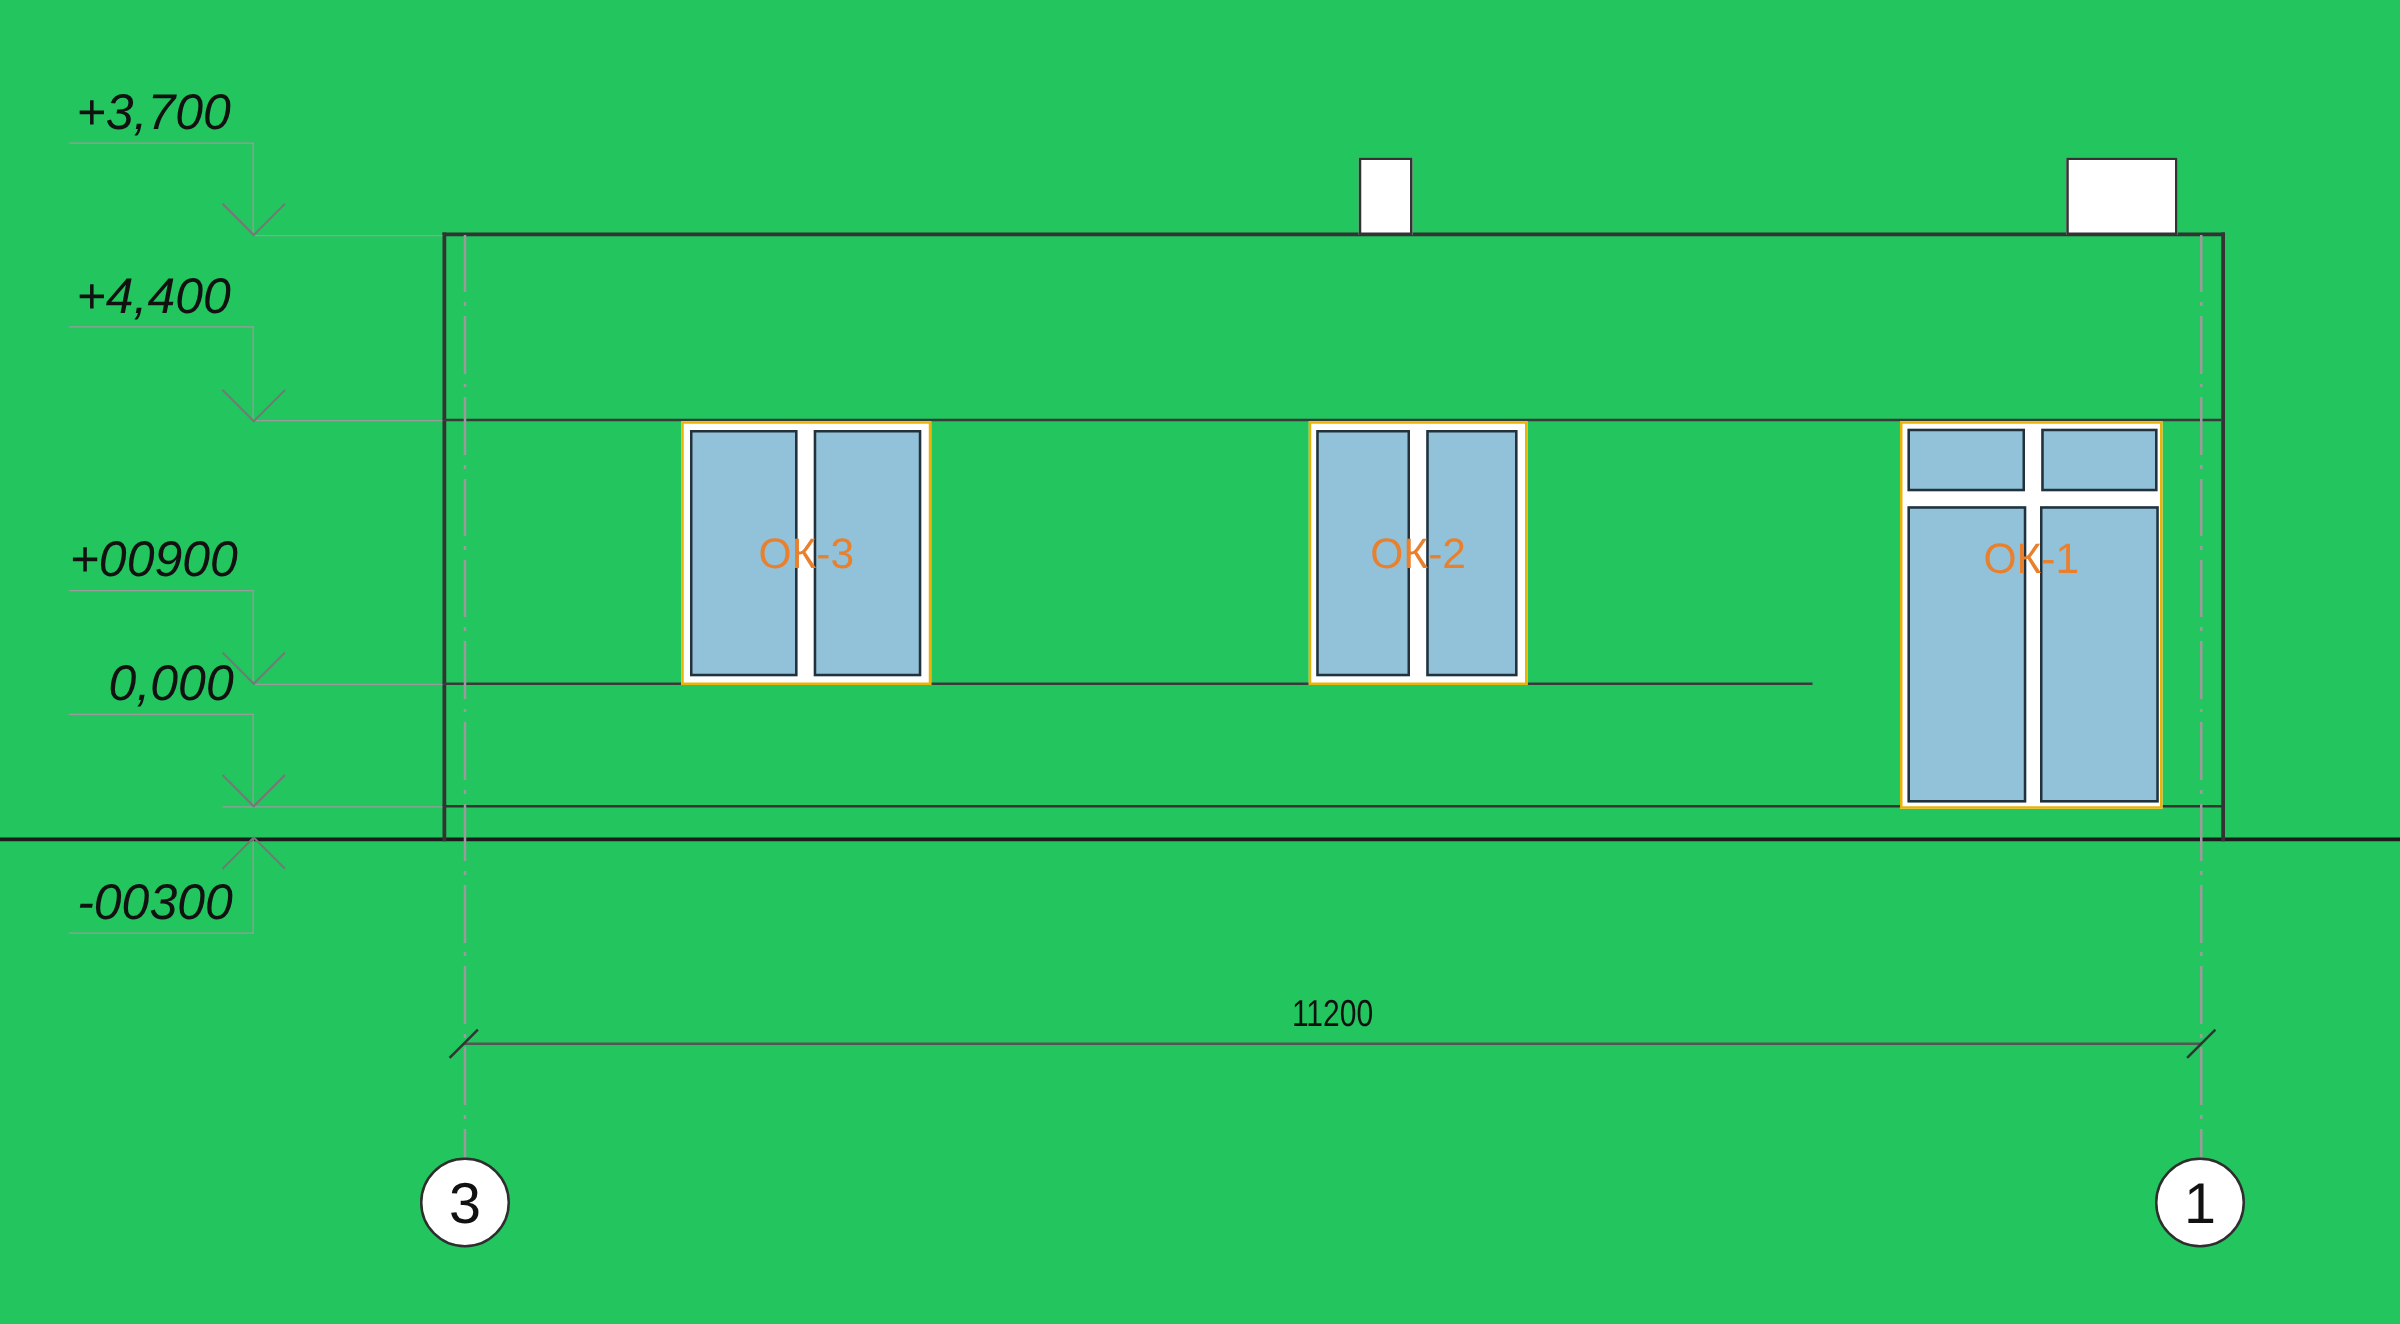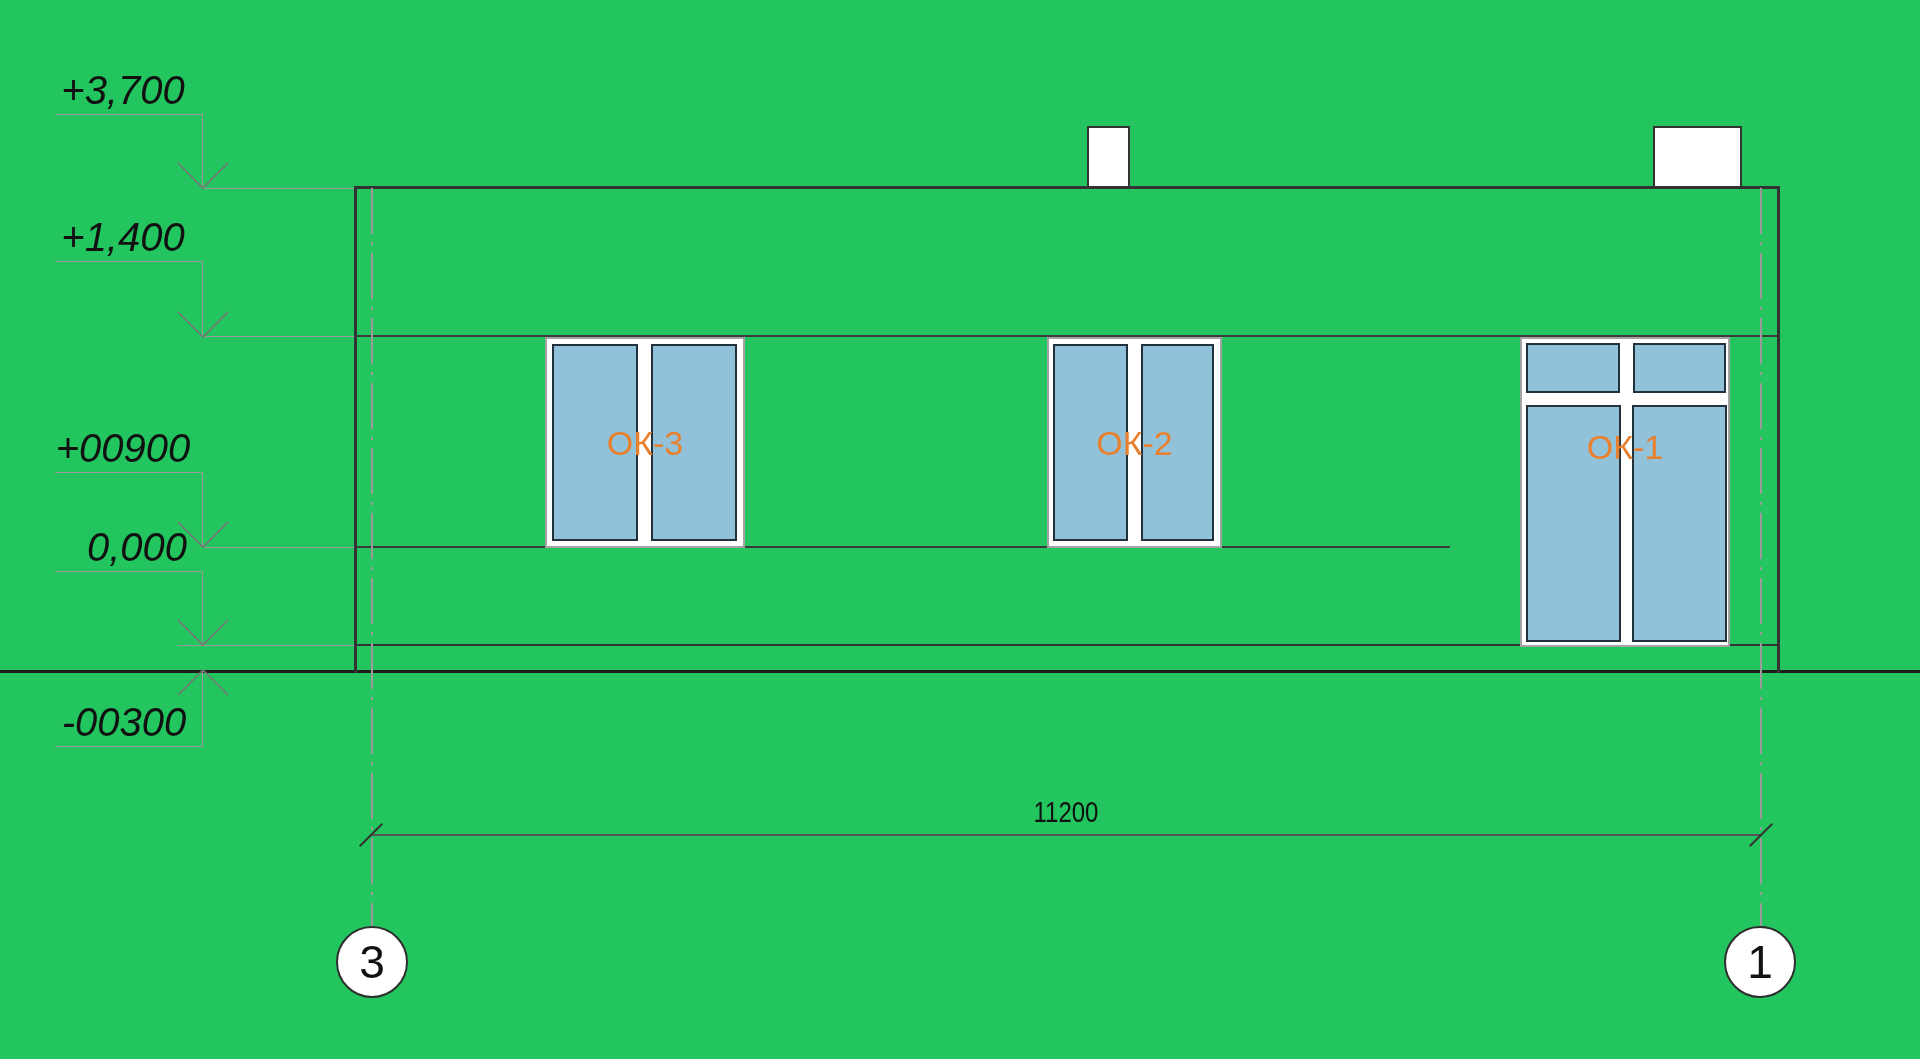--- a/index.html
+++ b/index.html
@@ -14,21 +14,21 @@
   .lvl-underline{position:absolute;left:55px;width:148px;height:1px;background:var(--light);}
   .lvl-vert{position:absolute;left:202px;width:1px;background:var(--light);}
   .lvl-arrow{position:absolute;left:177px;width:52px;height:28px;}
   .lvl-text{position:absolute;width:150px;font-size:40px;font-style:italic;line-height:44px;
             color:#111;text-align:center;white-space:nowrap;}
   .axis{position:absolute;width:2px;top:188px;height:738px;
         background:repeating-linear-gradient(180deg,var(--light) 0 46px,transparent 46px 54px,var(--light) 54px 57px,transparent 57px 65px);}
   .bubble{position:absolute;width:72px;height:72px;border:2px solid #2e2e2e;border-radius:50%;
           display:flex;align-items:center;justify-content:center;font-size:46px;color:#111;background:#fff;box-sizing:border-box;}
   .chimney{position:absolute;border:2px solid var(--dark);background:#fff;box-sizing:border-box;}
-  .window{position:absolute;border:2px solid #a3a3a3;background:#fff;box-sizing:border-box;}
+  .window{position:absolute;border:2px solid #eab308;background:#fff;box-sizing:border-box;}
   .pane{position:absolute;border:2px solid var(--pane);background:var(--glass);box-sizing:border-box;}
   .win-label{position:absolute;left:0;width:100%;text-align:center;font-size:34px;line-height:36px;
              color:var(--orange);z-index:5;}
   .tick{position:absolute;width:32px;height:2px;background:var(--dark);transform:rotate(-45deg);}
   .dim-text{position:absolute;text-align:center;font-size:30px;line-height:30px;color:#111;
             transform:scaleX(0.8);white-space:nowrap;}
 </style>
 </head>
 <body>
 
@@ -57,21 +57,21 @@
   <div>
     <div class="lvl-text" style="left:48px;top:68px;">+3,700</div>
     <div class="lvl-underline" style="top:114px;"></div>
     <div class="lvl-vert" style="top:114px;height:74px;"></div>
     <svg class="lvl-arrow" style="top:162px;" viewBox="0 0 52 28">
         <path d="M1 1 L26 26 L51 1" fill="none" stroke="#777" stroke-width="1.6"></path>
       </svg>
   </div>
 
   <div>
-    <div class="lvl-text" style="left:48px;top:215px;">+1,400</div>
+    <div class="lvl-text" style="left:48px;top:215px;">+4,400</div>
     <div class="lvl-underline" style="top:261px;"></div>
     <div class="lvl-vert" style="top:261px;height:76px;"></div>
     <svg class="lvl-arrow" style="top:311px;" viewBox="0 0 52 28">
         <path d="M1 1 L26 26 L51 1" fill="none" stroke="#777" stroke-width="1.6"></path>
       </svg>
   </div>
 
   <div>
     <div class="lvl-text" style="left:48px;top:426px;">+00900</div>
     <div class="lvl-underline" style="top:472px;"></div>

